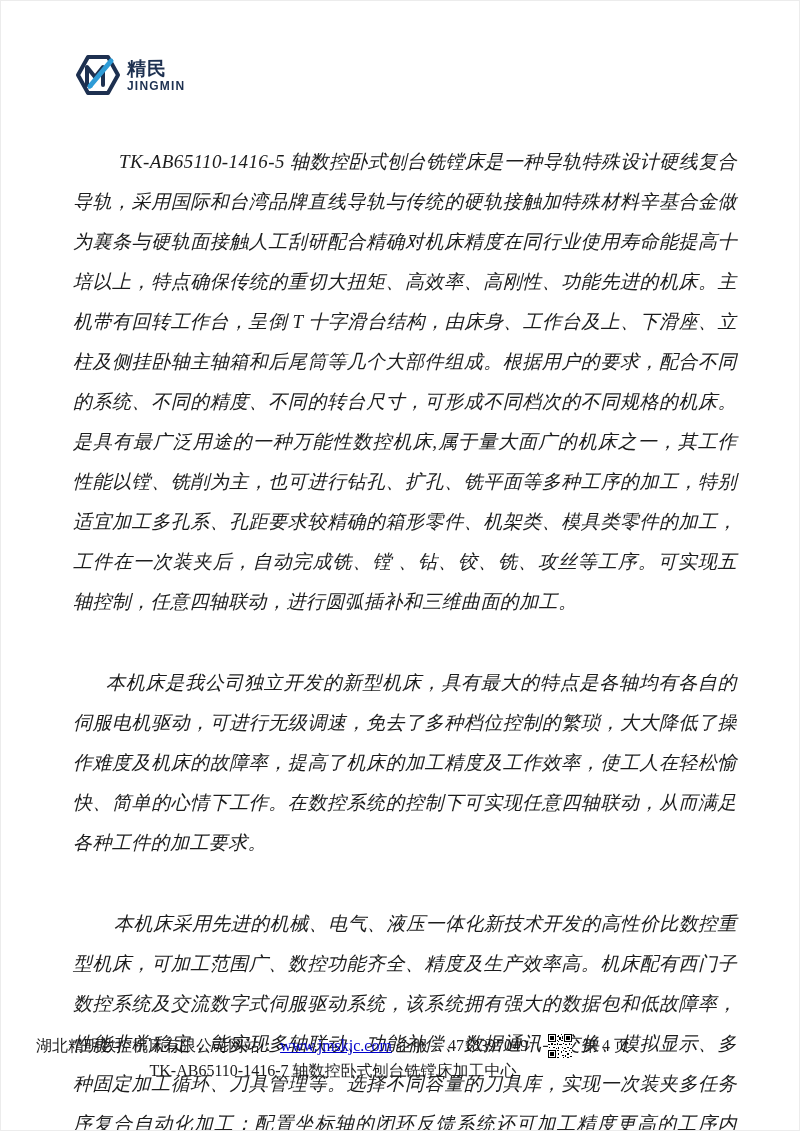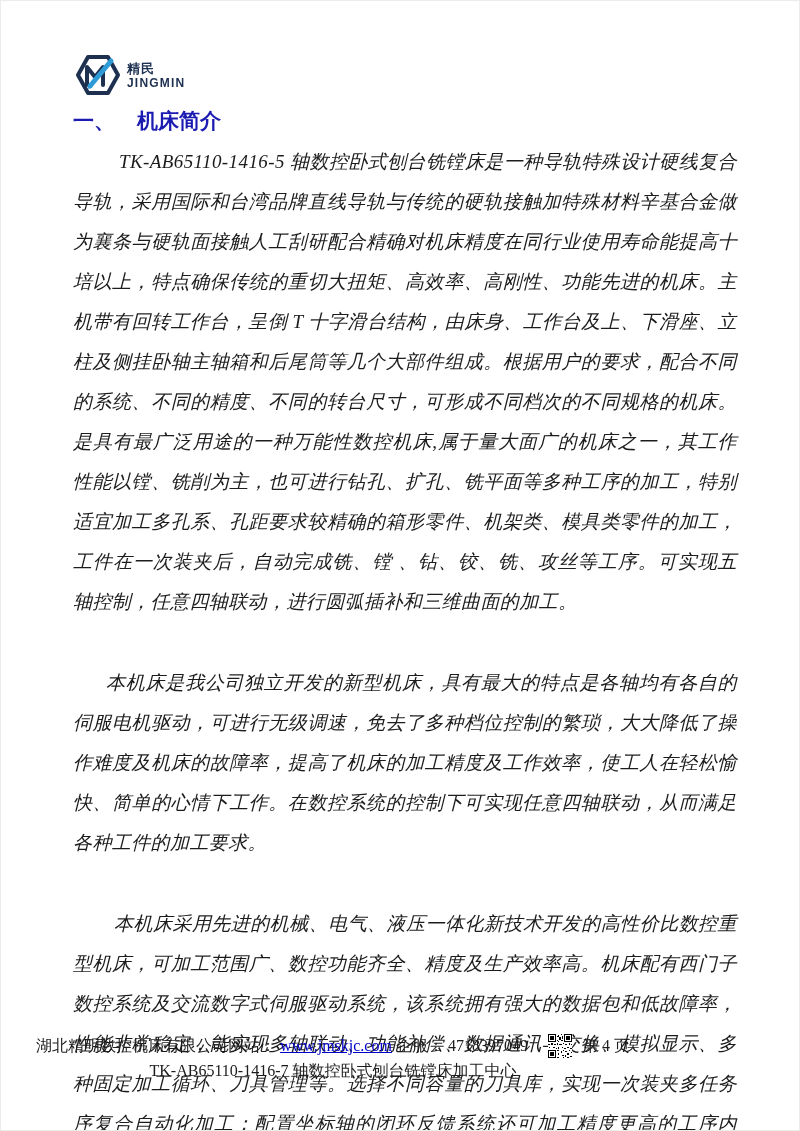--- a/index.html
+++ b/index.html
@@ -22,21 +22,21 @@
   }
   
   .logo{
     position:absolute;top:52px;left:74px;
     display:flex;align-items:center;gap:6px;
   }
   .logo-mark{display:block;}
   .logo-text{display:flex;flex-direction:column;line-height:1;}
   .logo-cn{
     font-family:"Liberation Sans","DejaVu Sans",sans-serif;
-    font-weight:bold;font-size:13px;color:var(--logo-navy);
+    font-weight:bold;font-size:19px;color:var(--logo-navy);
     letter-spacing:1px;
   }
   .logo-en{
     font-family:"Liberation Sans","DejaVu Sans",sans-serif;
     font-weight:bold;font-size:12px;color:var(--logo-navy);
     letter-spacing:1.2px;margin-top:2px;
   }
   
   .heading{
     position:absolute;top:106px;left:72px;
@@ -88,23 +88,20 @@
         <path d="M15 33 L36 8" stroke="#2e9bd6" stroke-width="5" stroke-linecap="round"></path>
         <path d="M13 36 L18 34 L15 31 Z" fill="#2e9bd6"></path>
       </svg>
     </span>
     <span class="logo-text">
       <span class="logo-cn">精民</span>
       <span class="logo-en">JINGMIN</span>
     </span>
   </div>
 
-  <div class="heading">
-    <span class="num">一、</span><span>机床简介</span>
-  </div>
 
   <div class="content">
     <p class="indent-a">TK-AB65110-1416-5 轴数控卧式刨台铣镗床是一种导轨特殊设计硬线复合导轨，采用国际和台湾品牌直线导轨与传统的硬轨接触加特殊材料辛基合金做为襄条与硬轨面接触人工刮研配合精确对机床精度在同行业使用寿命能提高十培以上，特点确保传统的重切大扭矩、高效率、高刚性、功能先进的机床。主机带有回转工作台，呈倒 T 十字滑台结构，由床身、工作台及上、下滑座、立柱及侧挂卧轴主轴箱和后尾筒等几个大部件组成。根据用户的要求，配合不同的系统、不同的精度、不同的转台尺寸，可形成不同档次的不同规格的机床。是具有最广泛用途的一种万能性数控机床,属于量大面广的机床之一，其工作性能以镗、铣削为主，也可进行钻孔、扩孔、铣平面等多种工序的加工，特别适宜加工多孔系、孔距要求较精确的箱形零件、机架类、模具类零件的加工，工件在一次装夹后，自动完成铣、镗 、钻、铰、铣、攻丝等工序。可实现五轴控制，任意四轴联动，进行圆弧插补和三维曲面的加工。</p>
     <p class="gap indent-b">本机床是我公司独立开发的新型机床，具有最大的特点是各轴均有各自的伺服电机驱动，可进行无级调速，免去了多种档位控制的繁琐，大大降低了操作难度及机床的故障率，提高了机床的加工精度及工作效率，使工人在轻松愉快、简单的心情下工作。在数控系统的控制下可实现任意四轴联动，从而满足各种工件的加工要求。</p>
     <p class="gap indent-c">本机床采用先进的机械、电气、液压一体化新技术开发的高性价比数控重型机床，可加工范围广、数控功能齐全、精度及生产效率高。机床配有西门子数控系统及交流数字式伺服驱动系统，该系统拥有强大的数据包和低故障率，性能非常稳定，能实现多轴联动、功能补偿、数据通讯与交换、模拟显示、多种固定加工循环、刀具管理等。选择不同容量的刀具库，实现一次装夹多任务序复合自动化加工；配置坐标轴的闭环反馈系统还可加工精度更高的工序内容。</p>
   </div>
 
   <div class="footer">
     <div class="footer-line1">
       <span>湖北精明数控机床有限公司网站：</span>

